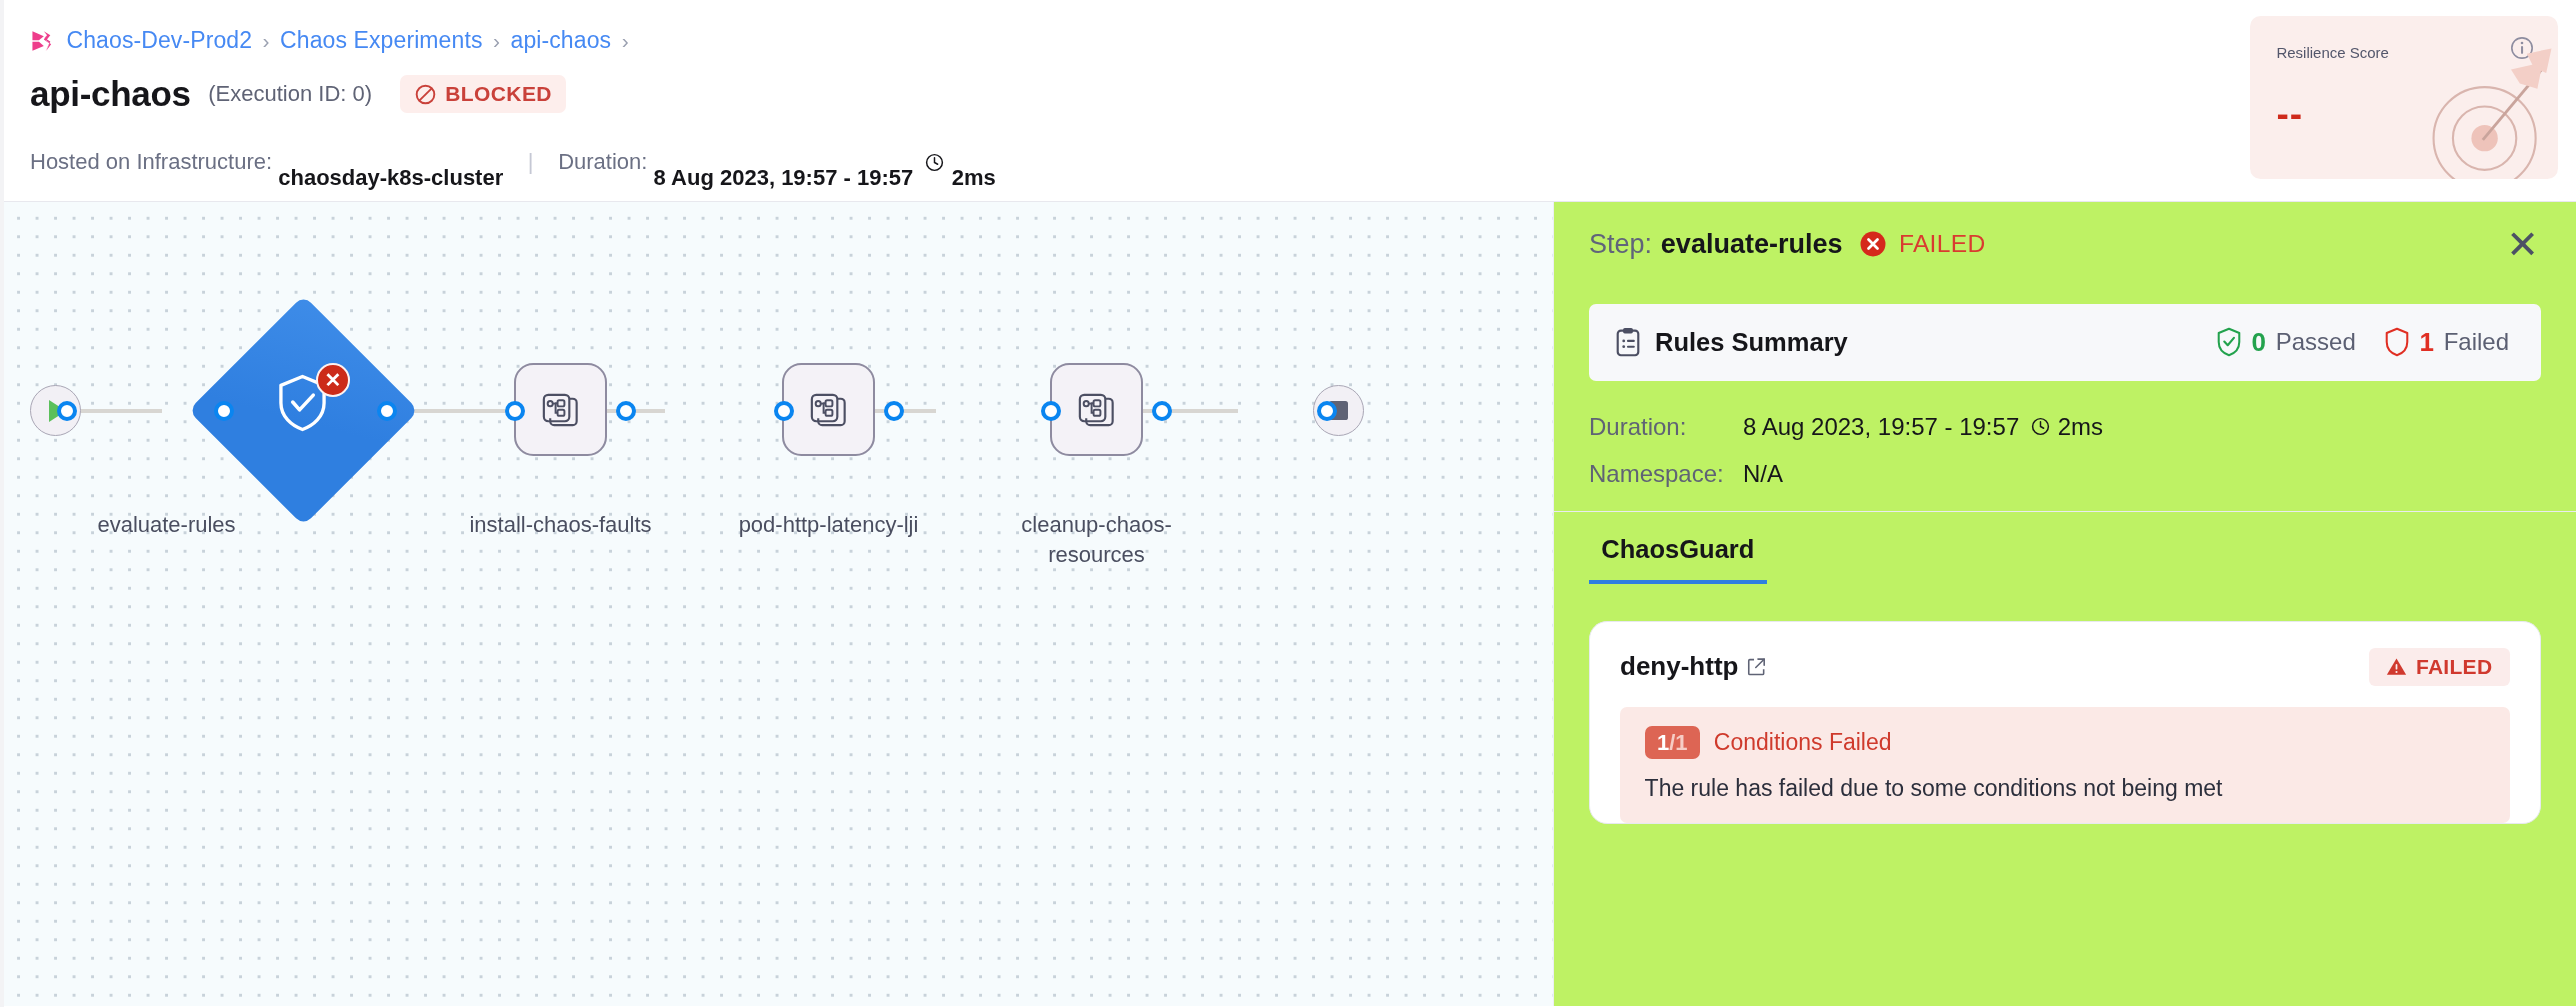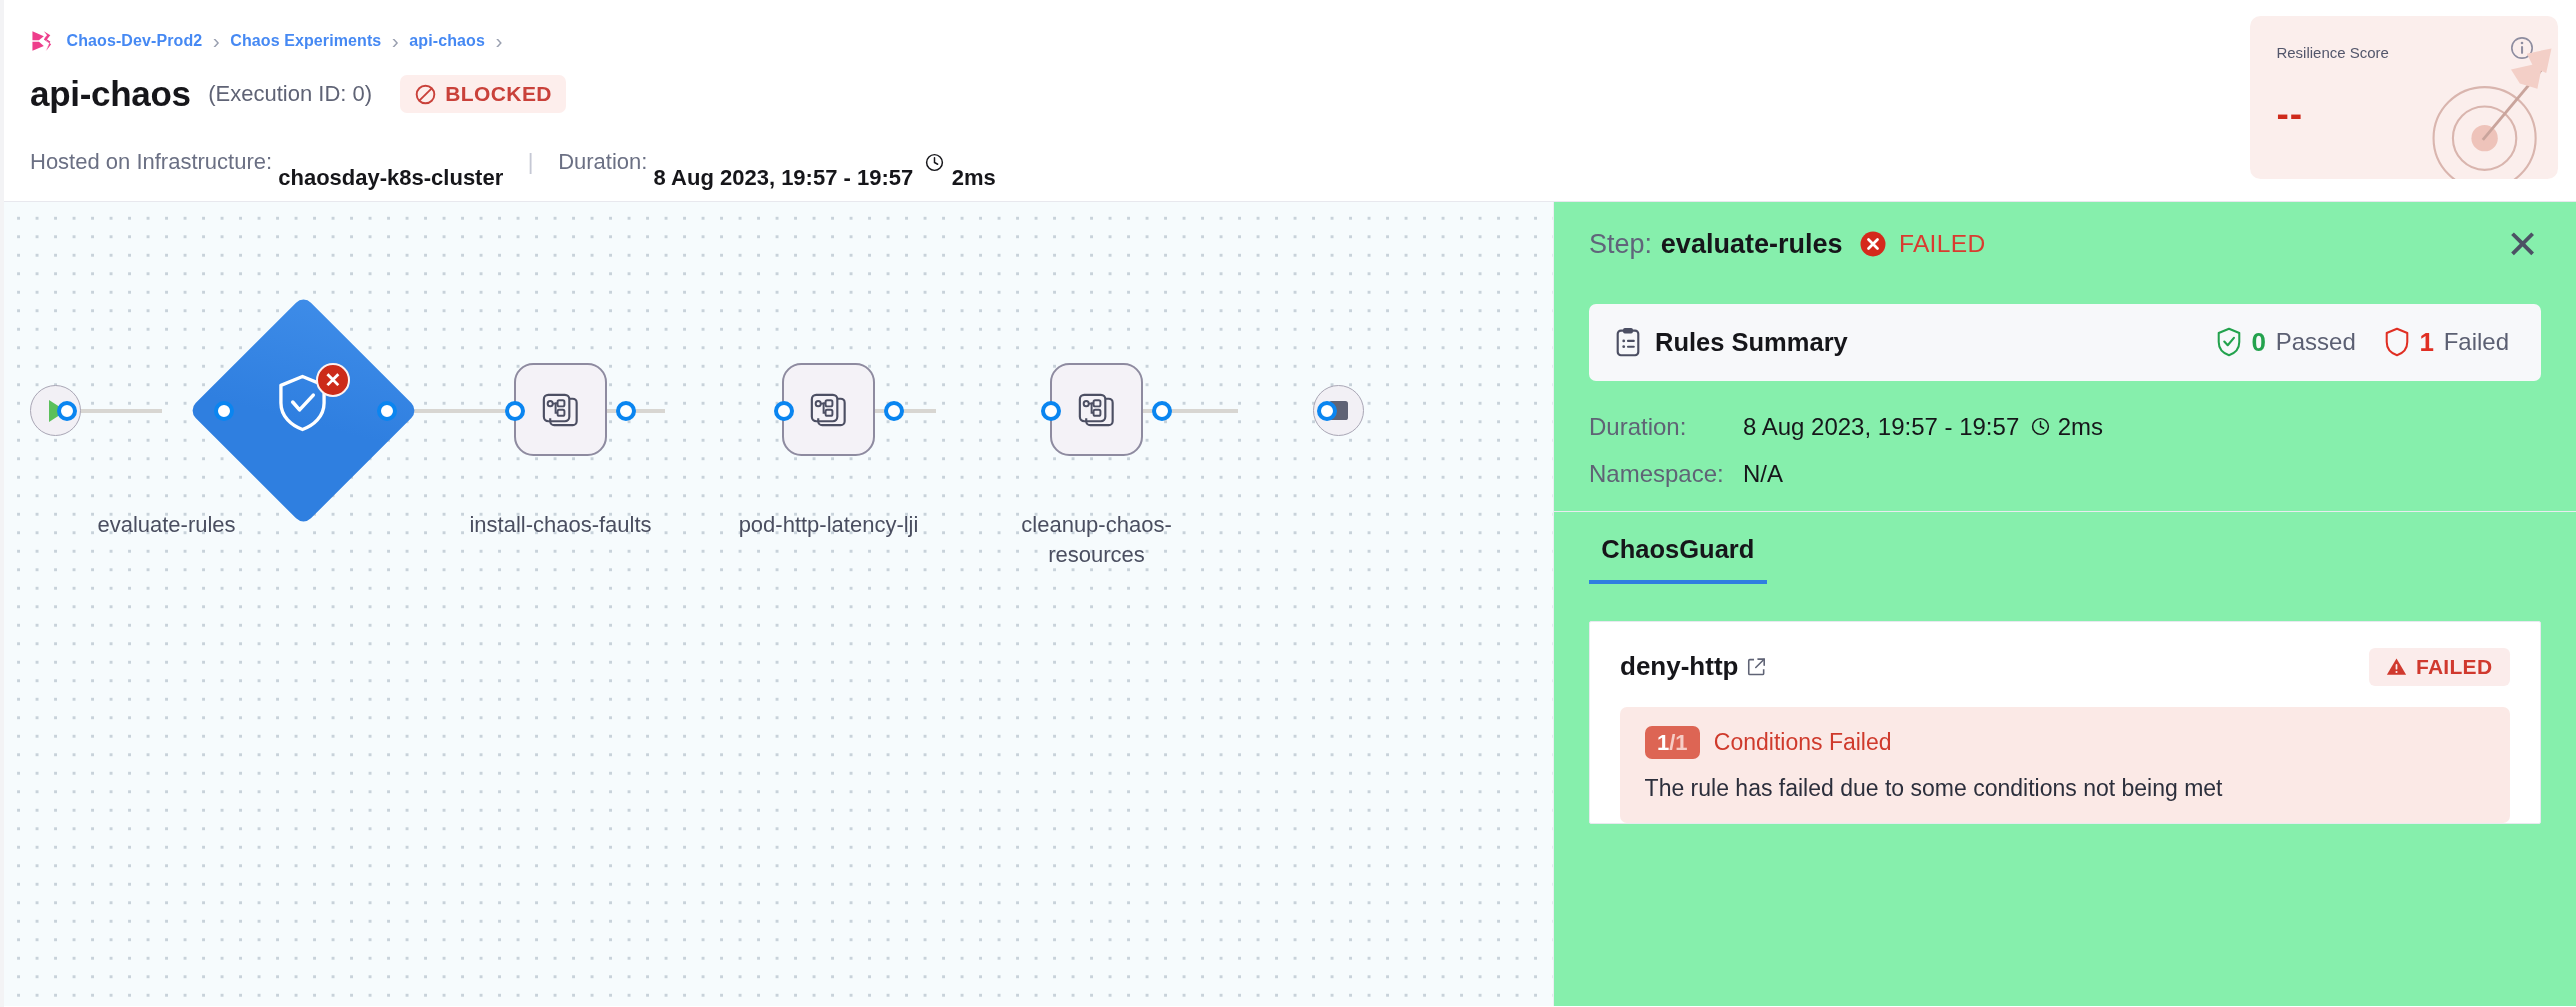--- a/index.html
+++ b/index.html
@@ -23,23 +23,22 @@
     padding: 23px 0 0 26px;
     background: #ffffff;
     border-bottom: 1.8px solid #e8e8ee;
   }
   .breadcrumb {
     display: flex; align-items: center; gap: 10.5px;
     height: 35px;
   }
   .logo-mark { width: 26px; height: 26px; display:block; }
   .bc-link {
-    font-size: 16px; color: #4689f3; letter-spacing: 0.1px;
+    font-size: 23px; color: #4689f3; letter-spacing: 0.1px;
     cursor: pointer;
-    font-weight: bold;
   }
   .bc-sep { font-size: 21px; color: #9aa0b0; }
 
   .title-row {
     display: flex; align-items: center; gap: 17.6px;
     margin-top: 16px;
   }
   .exp-title { font-size: 35px; font-weight: bold; color: #16161a; letter-spacing: -0.3px;}
   .exec-id { font-size: 22px; color: #5f6375; }
   .badge-blocked {
@@ -146,21 +145,21 @@
   .node-label {
     position: absolute; top: 308px;
     width: 211px; text-align:center;
     font-size: 22px; color: #4a4e60; line-height: 1.38;
   }
 
   
   .panel {
     position: relative;
     width: 1023px; height: 804px;
-    background: #86efac;
+    background: #bef264;
     border-left: 0.9px solid #eceef3;
   }
   .panel-head {
     display:flex; align-items:center;
     height: 84px; padding: 0 37px 0 35px;
   }
   .ph-step { font-size: 27px; color: #60647a; }
   .ph-name { font-size: 27px; font-weight: bold; color: #16161a; margin-left: 8.8px;}
   .x-circle { width: 30px; height: 30px; margin: 0 10.5px 0 16px; display:block;}
   .ph-status { font-size: 24.6px; color: #d93b30; font-weight: 500; letter-spacing: 0.3px;}
@@ -197,21 +196,21 @@
   }
   .tab {
     padding: 23px 12.3px 16px 12.3px;
     font-size: 25.5px; font-weight: bold; color: #16161a;
     border-bottom: 4.4px solid #2f7fe0;
     cursor: pointer;
   }
 
   .rule-card {
     margin: 37px 35px 0 35px;
-    border: 0.9px solid #e7e9ef; border-radius: 2px;
+    border: 0.9px solid #e7e9ef; border-radius: 18px;
     background: #fff;
   }
   .rule-head {
     display:flex; align-items:center;
     padding: 26px 30px 0 30px;
   }
   .rule-name { font-size: 26px; font-weight: bold; color: #16161a; }
   .ext-ico { width: 19.3px; height: 19.3px; margin-left: 8.8px; display:block; cursor:pointer;}
   .rule-badge {
     margin-left:auto; display:flex; align-items:center; gap: 8.8px;

